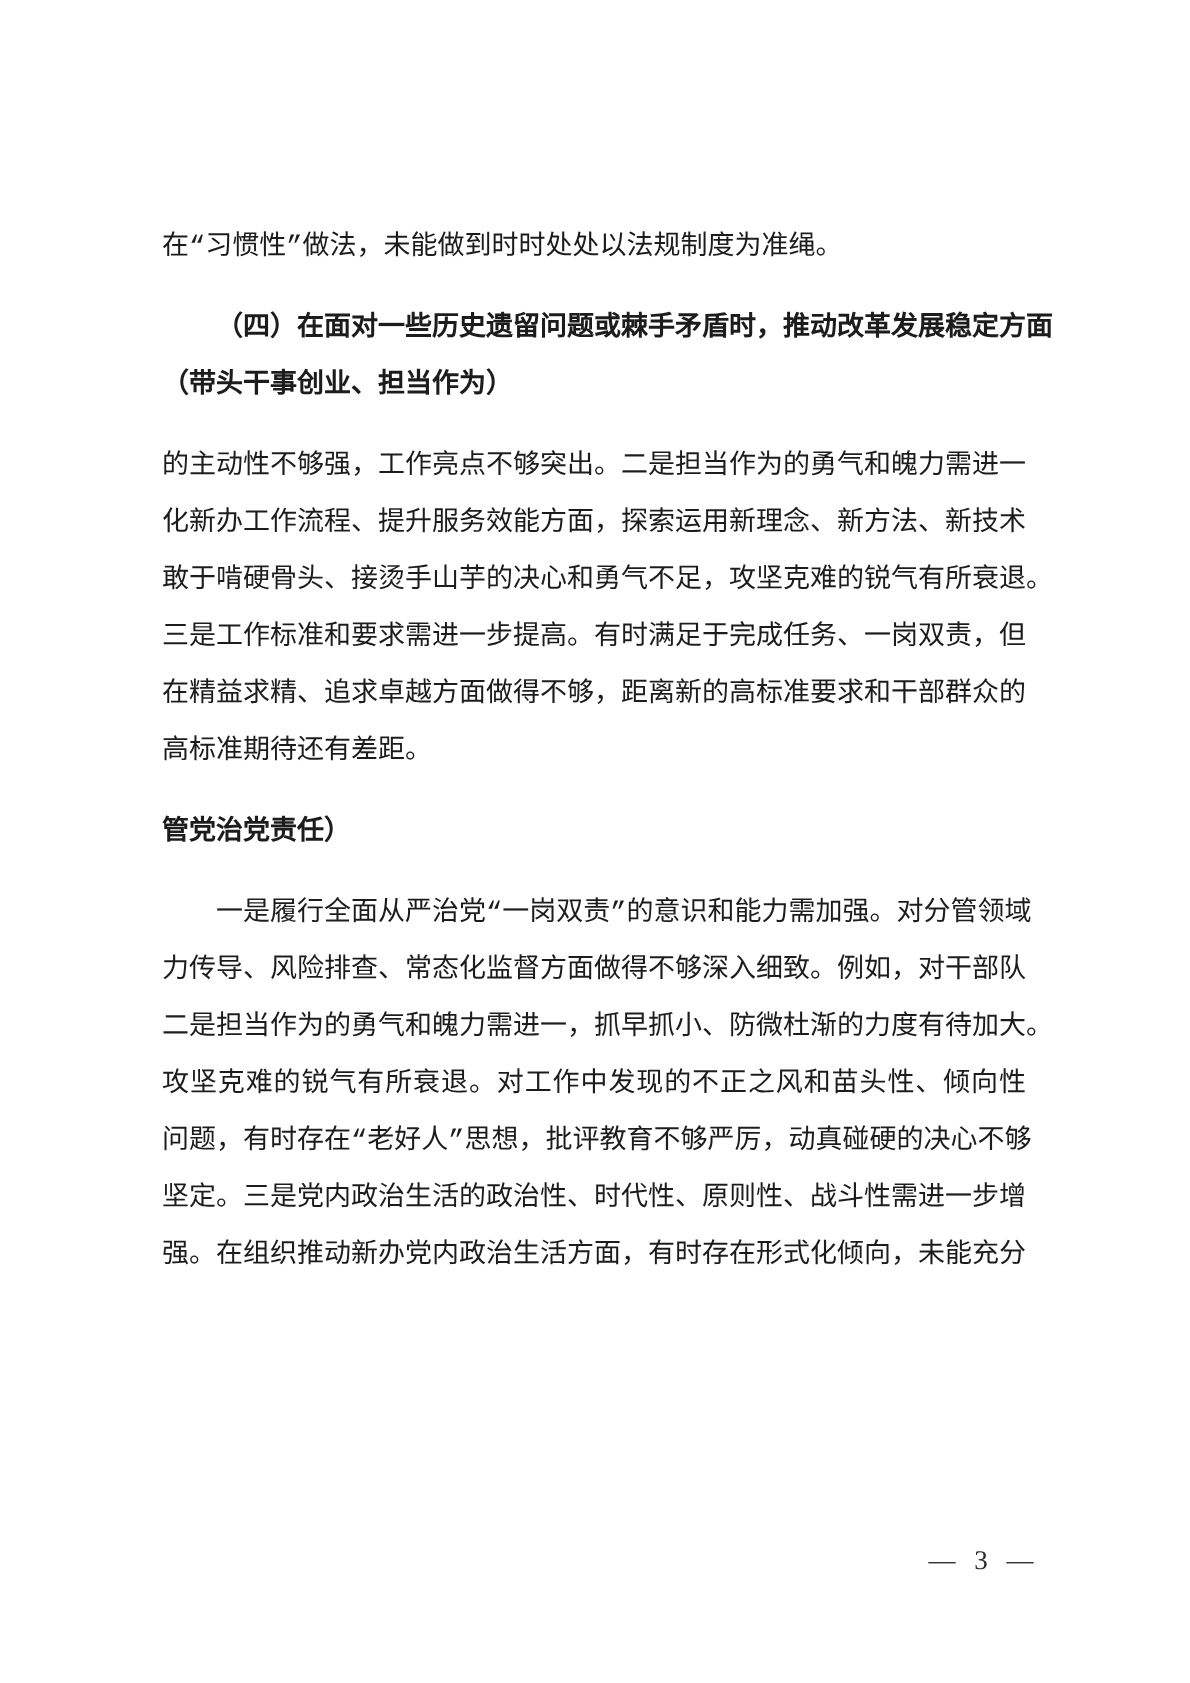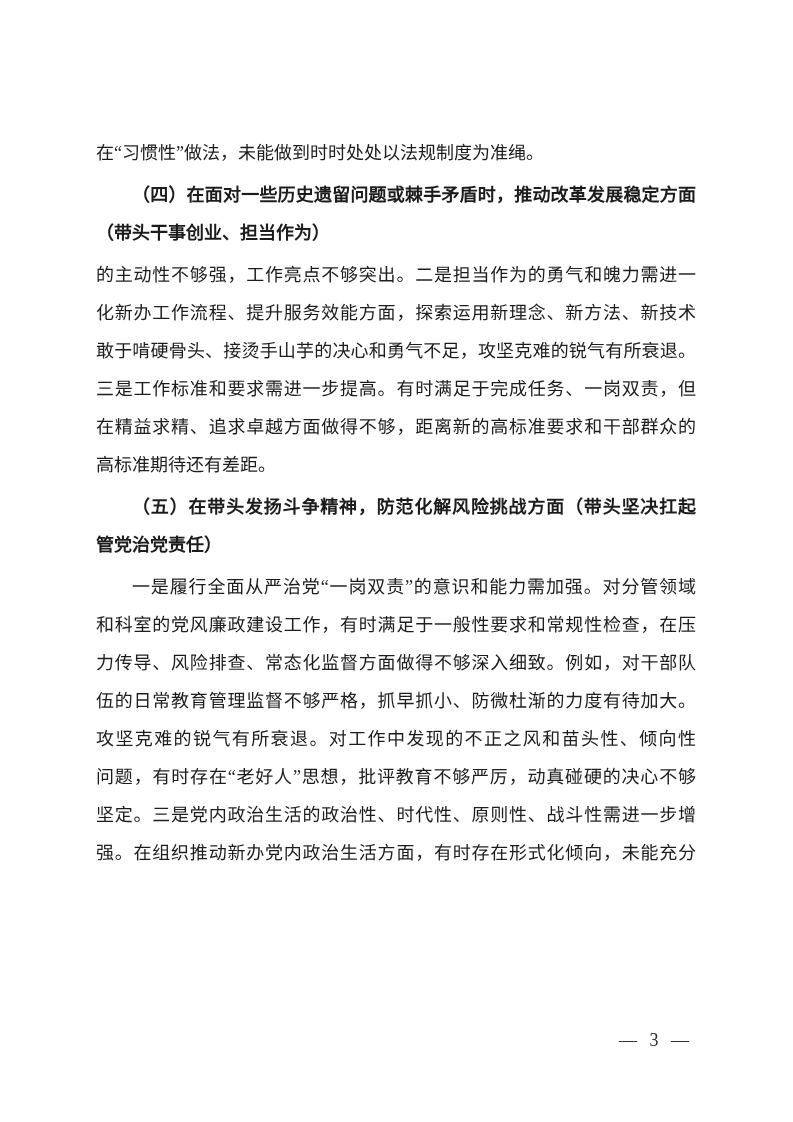--- a/index.html
+++ b/index.html
@@ -16,22 +16,23 @@
     box-sizing: border-box;
     padding: 130px 93px 0 92px;
     font-family: "Liberation Serif", "DejaVu Serif", serif;
     color: #1c1c1c;
     overflow: hidden;
   }
   .text-column {
     width: 608px;
   }
   .block {
-    margin: 4px;
+    margin: 16px;
     padding: 0;
+    font-family: Liberation Mono, monospace;
   }
   .line {
     font-size: 18px;
     line-height: 38px;
     height: 38px;
     text-align: justify;
     text-align-last: justify;
     white-space: nowrap;
     overflow: visible;
   }
@@ -69,28 +70,26 @@
       </div>
       <div class="block paragraph">
         <div class="line">的主动性不够强，工作亮点不够突出。二是担当作为的勇气和魄力需进一</div>
         <div class="line">化新办工作流程、提升服务效能方面，探索运用新理念、新方法、新技术</div>
         <div class="line">敢于啃硬骨头、接烫手山芋的决心和勇气不足，攻坚克难的锐气有所衰退。</div>
         <div class="line">三是工作标准和要求需进一步提高。有时满足于完成任务、一岗双责，但</div>
         <div class="line">在精益求精、追求卓越方面做得不够，距离新的高标准要求和干部群众的</div>
         <div class="line flush">高标准期待还有差距。</div>
       </div>
       <div class="block heading">
-        <div class="line indent">（五）在带头发扬斗争精神，防范化解风险挑战方面（带头坚决扛起</div>
         <div class="line flush">管党治党责任）</div>
       </div>
       <div class="block paragraph">
         <div class="line indent">一是履行全面从严治党“一岗双责”的意识和能力需加强。对分管领域</div>
-        <div class="line">和科室的党风廉政建设工作，有时满足于一般性要求和常规性检查，在压</div>
         <div class="line">力传导、风险排查、常态化监督方面做得不够深入细致。例如，对干部队</div>
-        <div class="line">伍的日常教育管理监督不够严格，抓早抓小、防微杜渐的力度有待加大。</div>
+        <div class="line">二是担当作为的勇气和魄力需进一，抓早抓小、防微杜渐的力度有待加大。</div>
         <div class="line">攻坚克难的锐气有所衰退。对工作中发现的不正之风和苗头性、倾向性</div>
         <div class="line">问题，有时存在“老好人”思想，批评教育不够严厉，动真碰硬的决心不够</div>
         <div class="line">坚定。三是党内政治生活的政治性、时代性、原则性、战斗性需进一步增</div>
         <div class="line">强。在组织推动新办党内政治生活方面，有时存在形式化倾向，未能充分</div>
       </div>
     </div>
   <div class="page-footer">— 3 —</div>
 </div>
 
 </body></html>

